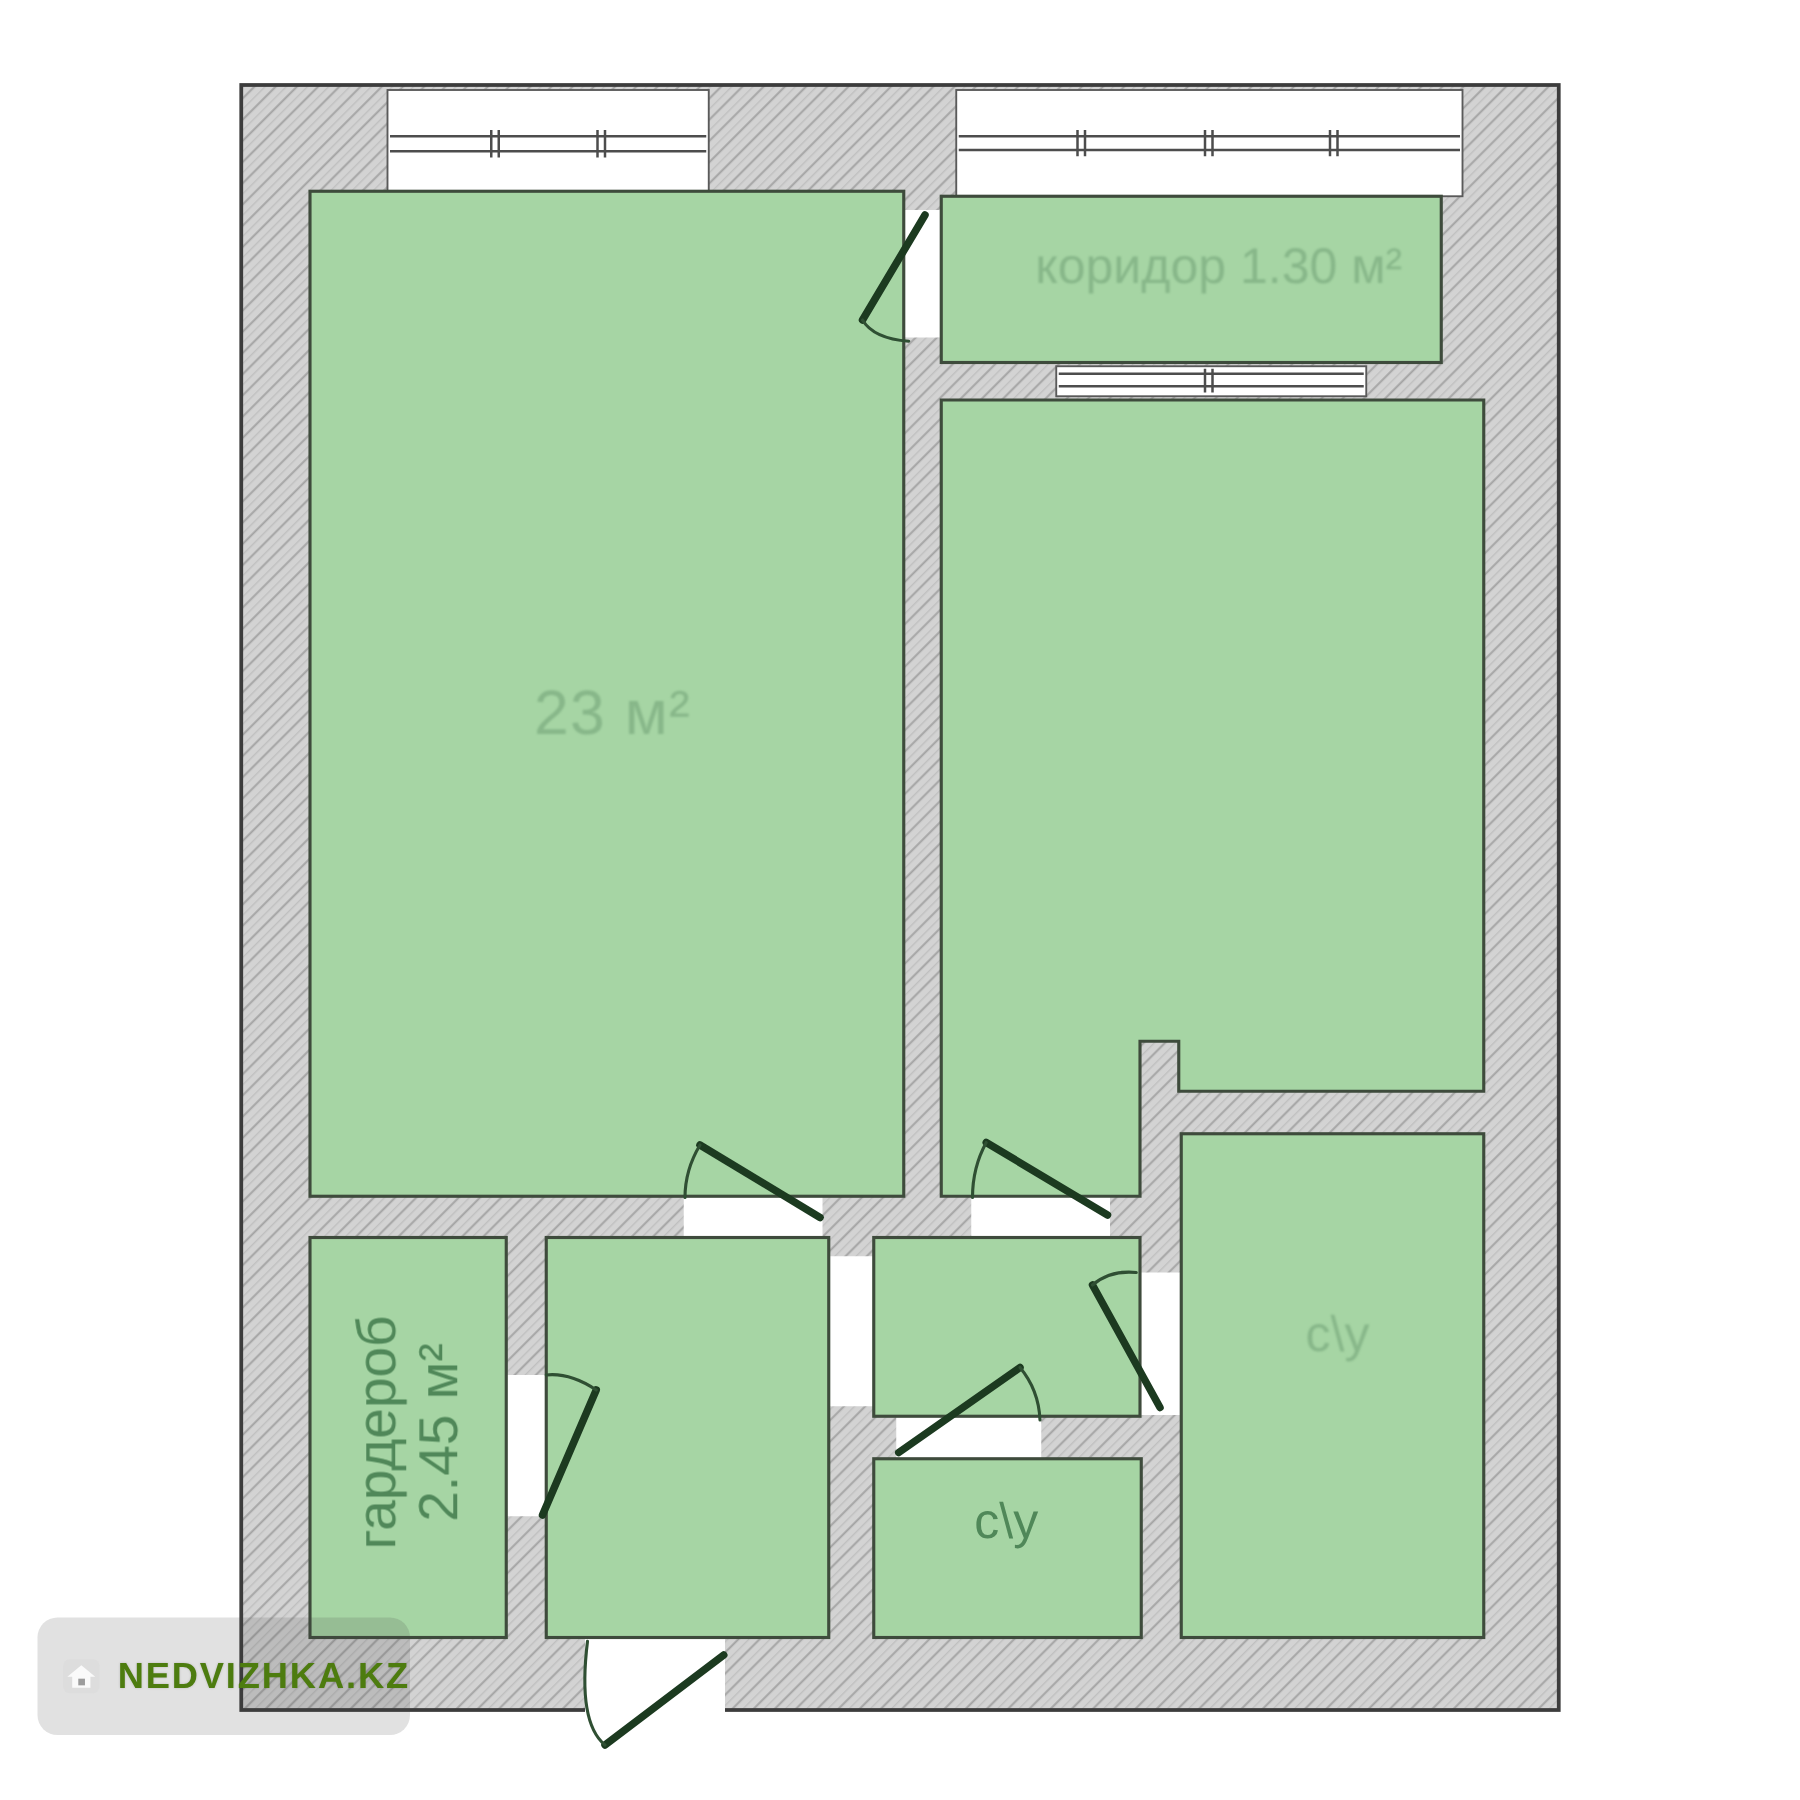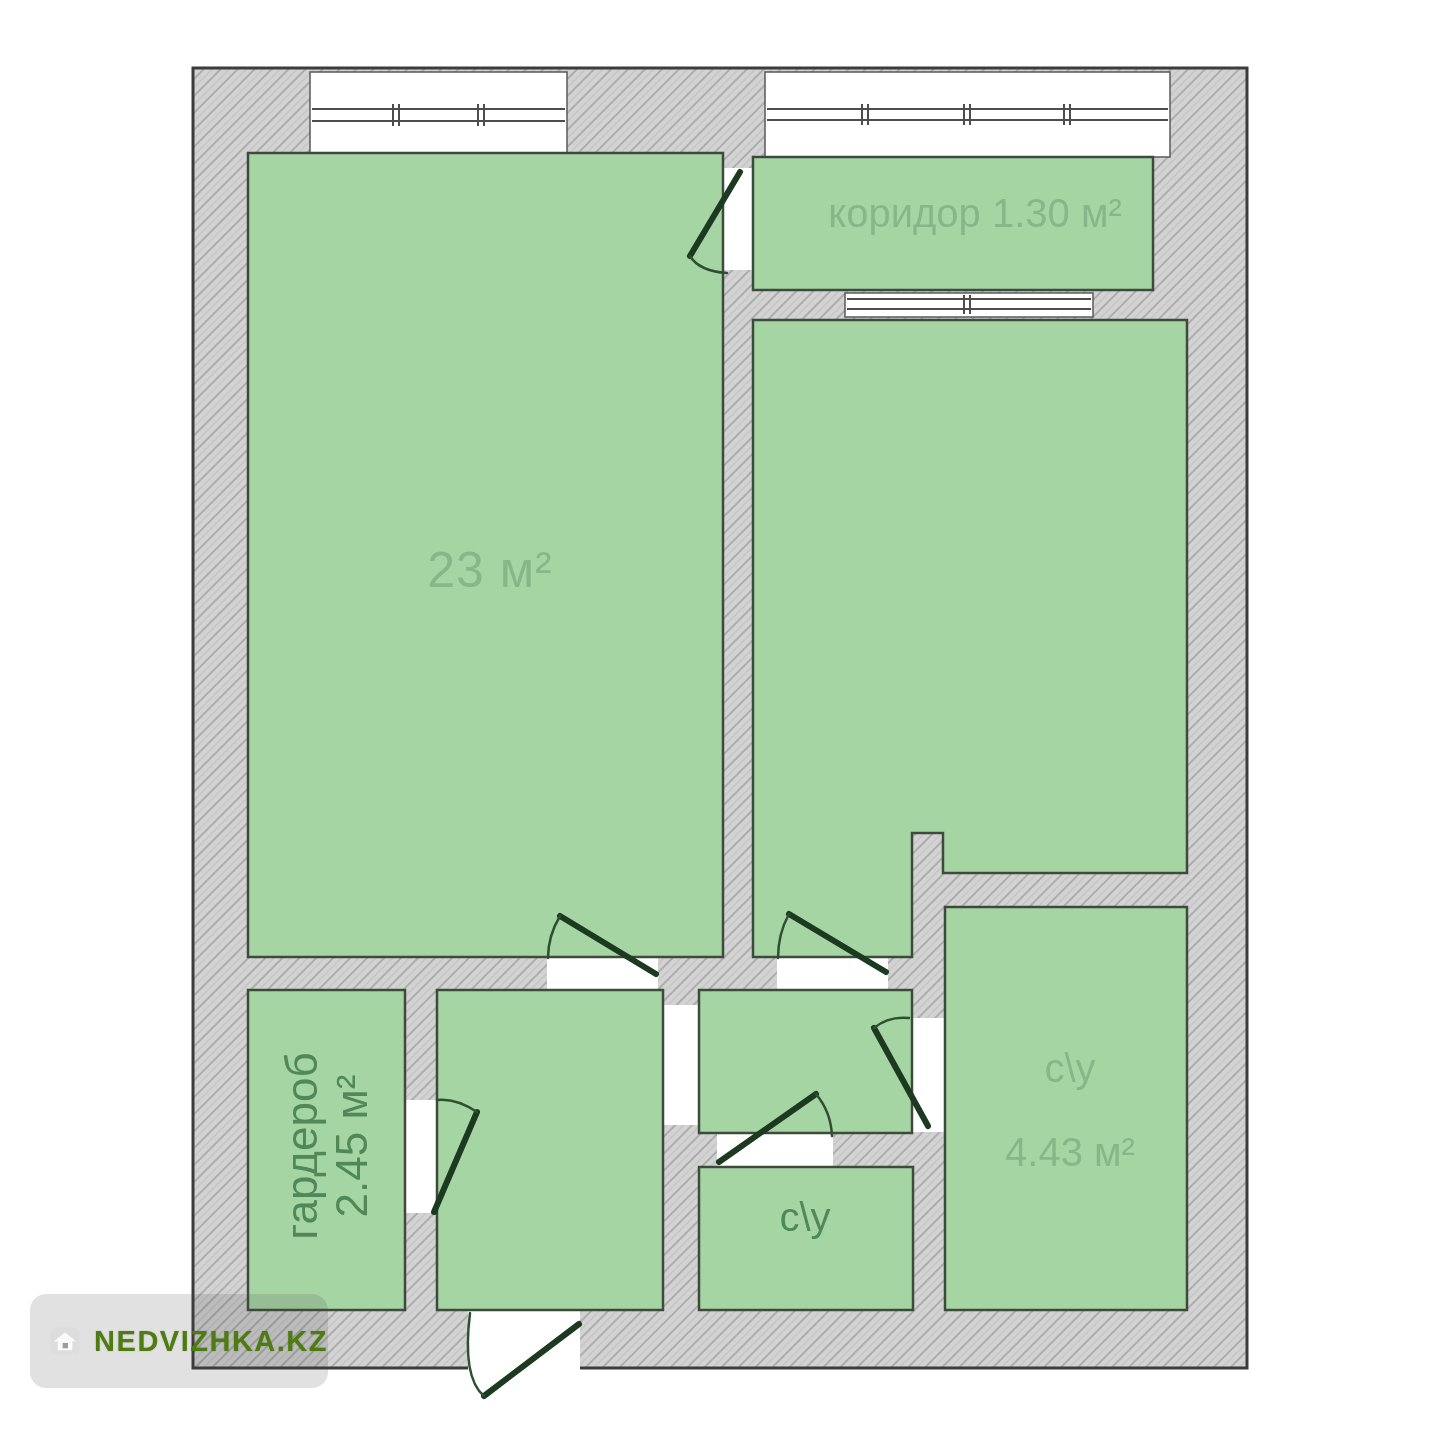--- a/index.html
+++ b/index.html
@@ -132,21 +132,20 @@
 
   <div class="room-label semi mid" style="left:690px;top:1013px;width:220px;">
   </div>
 
   <div class="room-label strong mid lh42" style="left:705px;top:1196px;width:200px;">
     <div>с\у</div>
   </div>
 
   <div class="room-label muted mid" style="left:965px;top:1048px;width:210px;">
     <div>с\у</div>
-    <div class="l2-gap44">4.43 м²</div>
   </div>
 
   <div id="garderob-label" class="strong">
     <div>гардероб</div>
     <div>2.45 м²</div>
   </div>
 </div>
 
 <div id="watermark">
   <svg width="62" height="58" viewBox="0 0 62 58">

